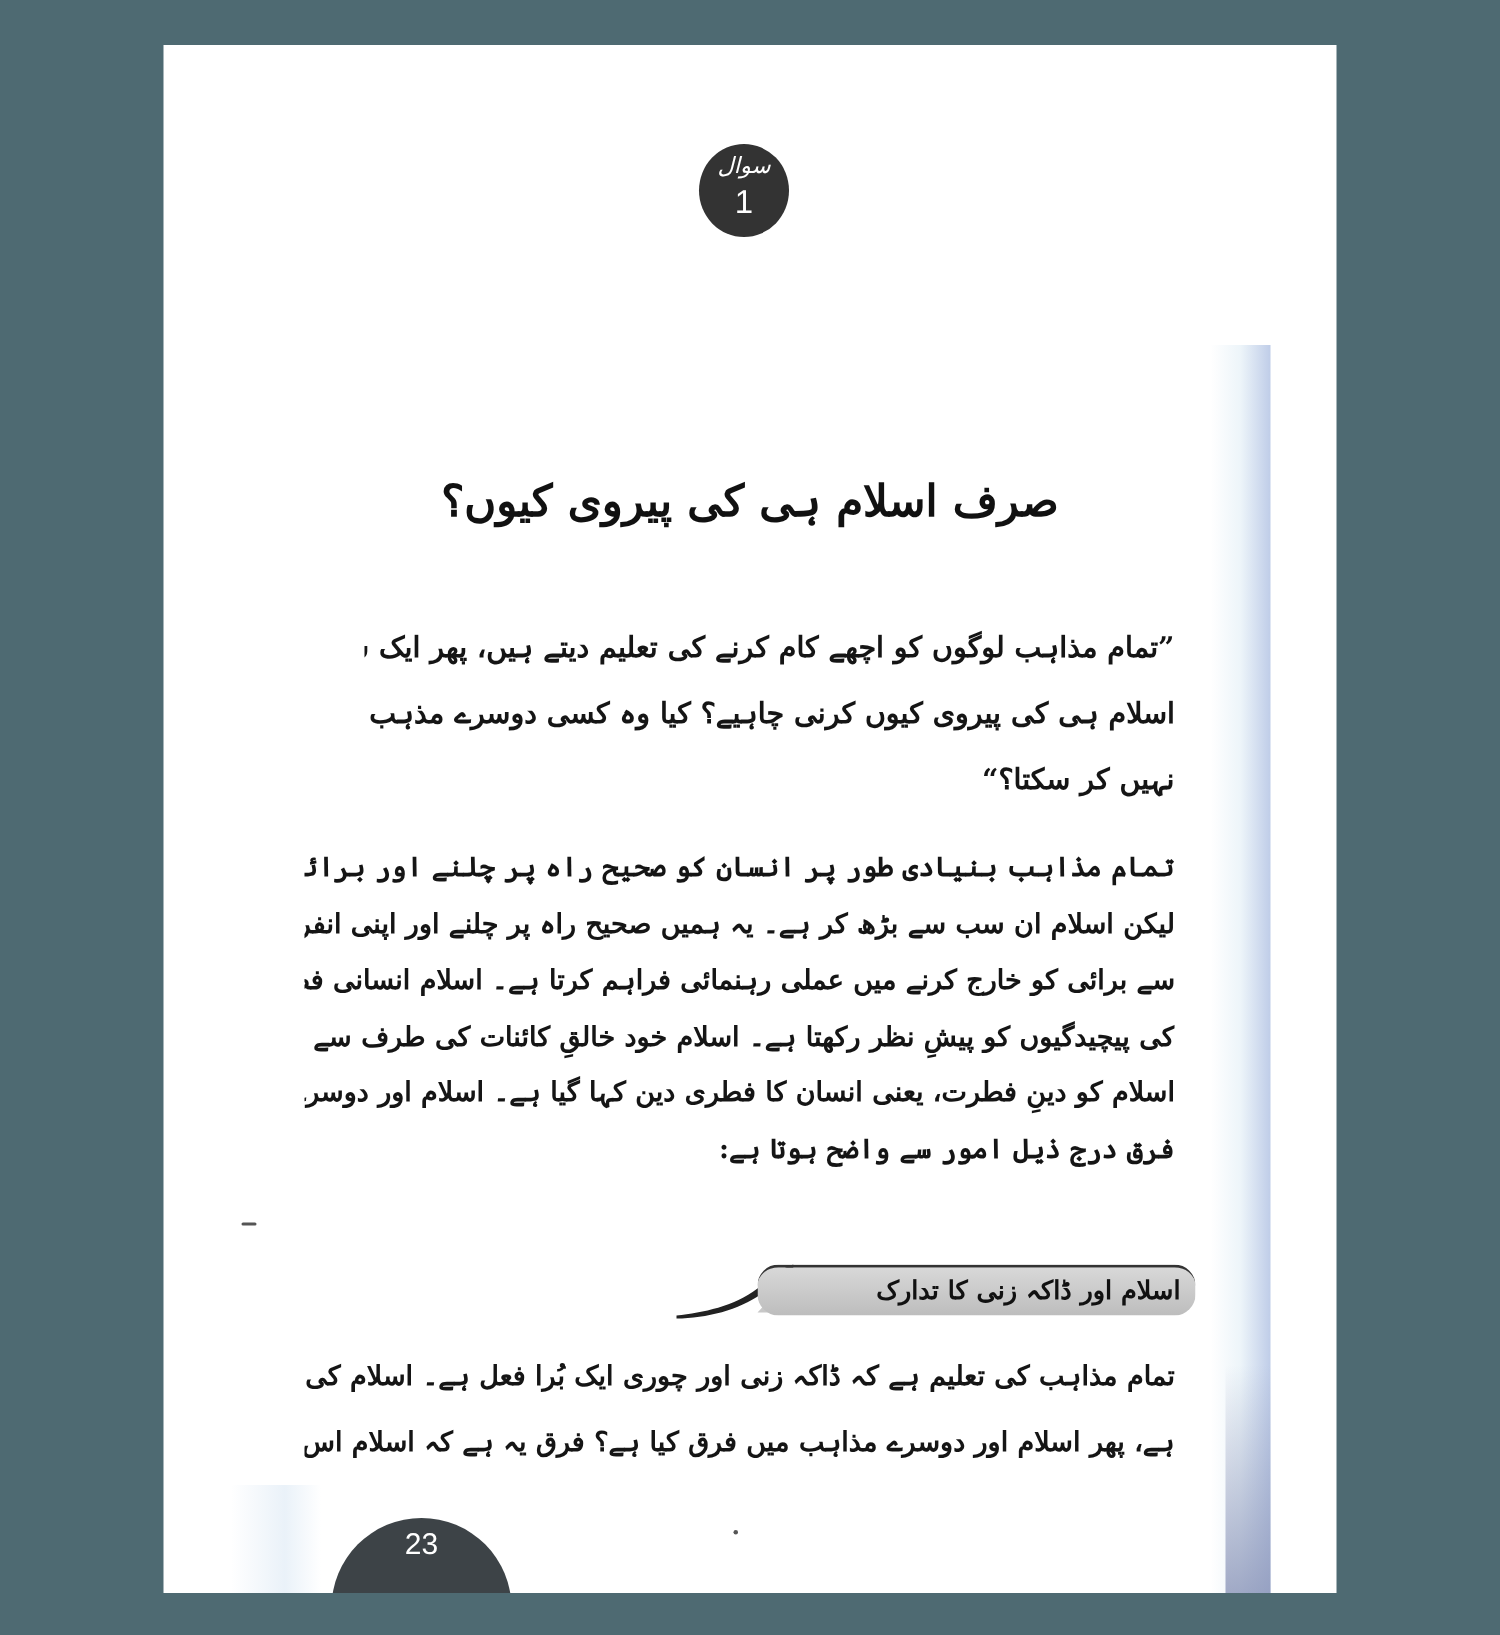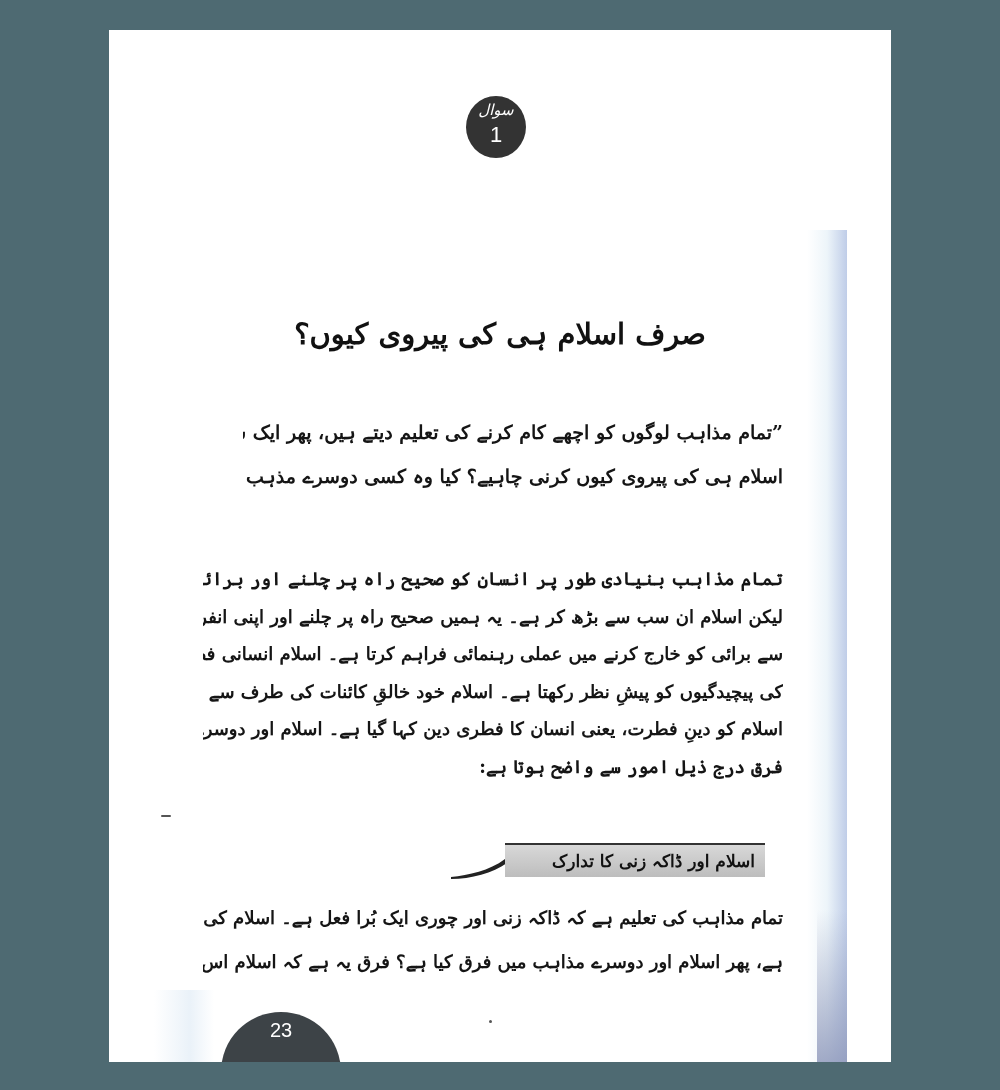--- a/index.html
+++ b/index.html
@@ -118,24 +118,25 @@
     width: 580px;
     top: 530px;
     font-size: 18px;
     font-weight: bold;
     line-height: 37.5px;
   }
   .banner {
     position: absolute;
     left: 396px;
     top: 813px;
-    width: 260px;
+    width: 292px;
     height: 32px;
     background: linear-gradient(to bottom, #d8d8d8 0%, #bdbdbd 100%);
     border-top: 2px solid #333;
+    border-radius: 14px;
   }
   .banner-swoosh {
     position: absolute;
     left: 340px;
     top: 811px;
     width: 80px;
     height: 40px;
   }
   .banner-text {
     position: absolute;
@@ -196,20 +197,21 @@
   <div class="badge">
     <span class="badge-word">سوال</span>
     <span class="badge-num">1</span>
   </div>
 
   <div class="title">صرف اسلام ہی کی پیروی کیوں؟</div>
 
   <div class="text-block quote">
     <span class="line">”تمام مذاہب لوگوں کو اچھے کام کرنے کی تعلیم دیتے ہیں، پھر ایک شخص کو</span>
     <span class="line">اسلام ہی کی پیروی کیوں کرنی چاہیے؟ کیا وہ کسی دوسرے مذہب کی پیروی</span>
+    <span class="line">نہیں کر سکتا؟“</span>
   </div>
 
   <div class="text-block para1">
     <span class="line">تمام مذاہب بنیادی طور پر انسان کو صحیح راہ پر چلنے اور برائی سے بچنے کی تلقین کرتے ہیں۔</span>
     <span class="line">لیکن اسلام ان سب سے بڑھ کر ہے۔ یہ ہمیں صحیح راہ پر چلنے اور اپنی انفرادی اور اجتماعی زندگی</span>
     <span class="line">سے برائی کو خارج کرنے میں عملی رہنمائی فراہم کرتا ہے۔ اسلام انسانی فطرت اور معاشرے</span>
     <span class="line">کی پیچیدگیوں کو پیشِ نظر رکھتا ہے۔ اسلام خود خالقِ کائنات کی طرف سے رہنمائی ہے، اسی لیے</span>
     <span class="line">اسلام کو دینِ فطرت، یعنی انسان کا فطری دین کہا گیا ہے۔ اسلام اور دوسرے مذاہب کا بنیادی</span>
     <span class="line">فرق درج ذیل امور سے واضح ہوتا ہے:</span>
   </div>

